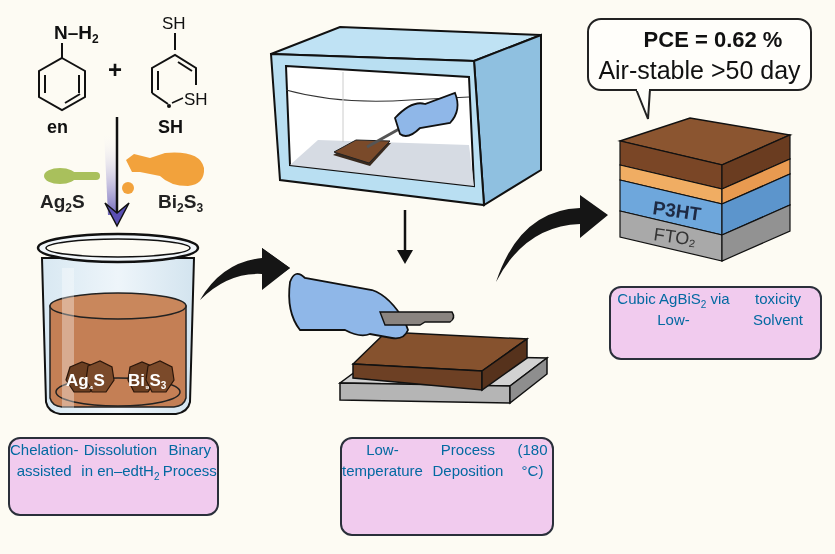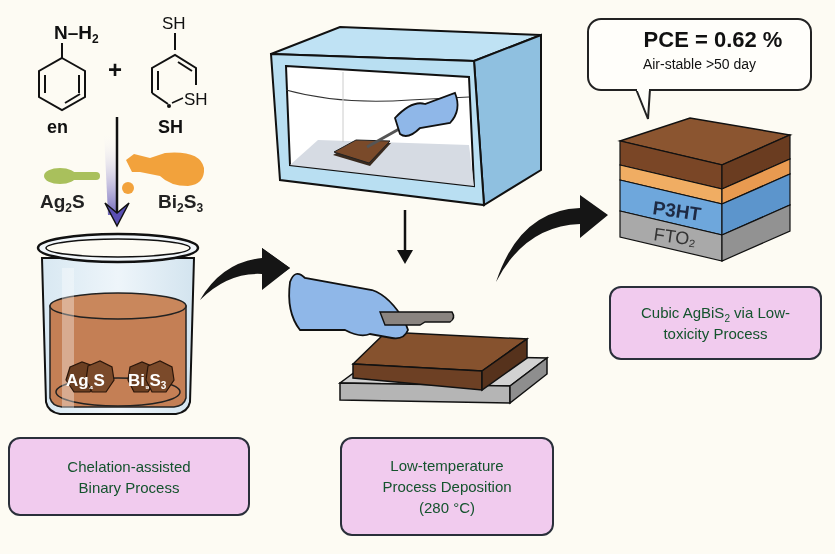--- a/index.html
+++ b/index.html
@@ -9,39 +9,39 @@
       font-family: "Liberation Sans", sans-serif;
       position: relative;
     }
     #scene { position: absolute; left: 0; top: 0; width: 835px; height: 554px; }
     .label-box {
       position: absolute;
       background: #f1cbee;
       border: 2px solid #2a2f3a;
       border-radius: 12px;
       text-align: center;
-      color: #14532d;
+      color: #0369a1;
       font-family: "Liberation Sans", sans-serif;
       font-size: 15px;
       line-height: 21px;
-      display: flex; flex-direction: column; justify-content: center;
+      display: flex; flex-direction: row; justify-content: center;
       box-sizing: border-box;
     }
     .label-box sub { font-size: 10px; line-height: 0; }
-    #box1 { left: 8px; top: 437px; width: 242px; height: 79px; }
+    #box1 { left: 8px; top: 437px; width: 211px; height: 79px; }
     #box2 { left: 340px; top: 437px; width: 214px; height: 99px; }
     #box3 { left: 609px; top: 286px; width: 213px; height: 74px; }
     .bubble {
       position: absolute; left: 587px; top: 18px; width: 225px; height: 73px;
       box-sizing: border-box;
       background: #fffefa; border: 2px solid #222; border-radius: 14px;
       text-align: center;
     }
     .bubble .pce { font-weight: bold; font-size: 22px; margin-top: 7px; color: #111; margin-left: 27px; }
-    .bubble .stab { font-size: 14px; margin-top: 3px; color: #111; }
+    .bubble .stab { font-size: 25px; margin-top: 3px; color: #111; }
     svg text { font-family: "Liberation Sans", sans-serif; }
   </style>
 </head>
 <body>
 
 <svg id="scene" viewBox="0 0 835 554" width="835" height="554" xmlns="http://www.w3.org/2000/svg">
   <defs>
     <linearGradient id="purpleGrad" x1="0" y1="0" x2="0" y2="1">
       <stop offset="0" stop-color="#ffffff" stop-opacity="0"></stop>
       <stop offset="1" stop-color="#5a4fb3"></stop>
@@ -178,23 +178,24 @@
 </svg>
 
 <div class="bubble">
   <div class="pce">PCE = 0.62 %</div>
   <div class="stab">Air-stable &gt;50 day</div>
 </div>
 <div style="position:absolute;left:637px;top:87px;width:12px;height:4px;background:#fffefa;"></div>
 
 <div id="box1" class="label-box">
   <div>Chelation-assisted</div>
+  <div><span>Dissolution in en–edtH</span><sub>2</sub></div>
   <div>Binary Process</div>
 </div>
 <div id="box2" class="label-box">
   <div>Low-temperature</div>
   <div>Process Deposition</div>
-  <div>(280 °C)</div>
+  <div>(180 °C)</div>
 </div>
 <div id="box3" class="label-box">
   <div><span>Cubic AgBiS</span><sub>2</sub><span> via Low-</span></div>
-  <div>toxicity Process</div>
+  <div>toxicity Solvent</div>
 </div>
 
 </body></html>

